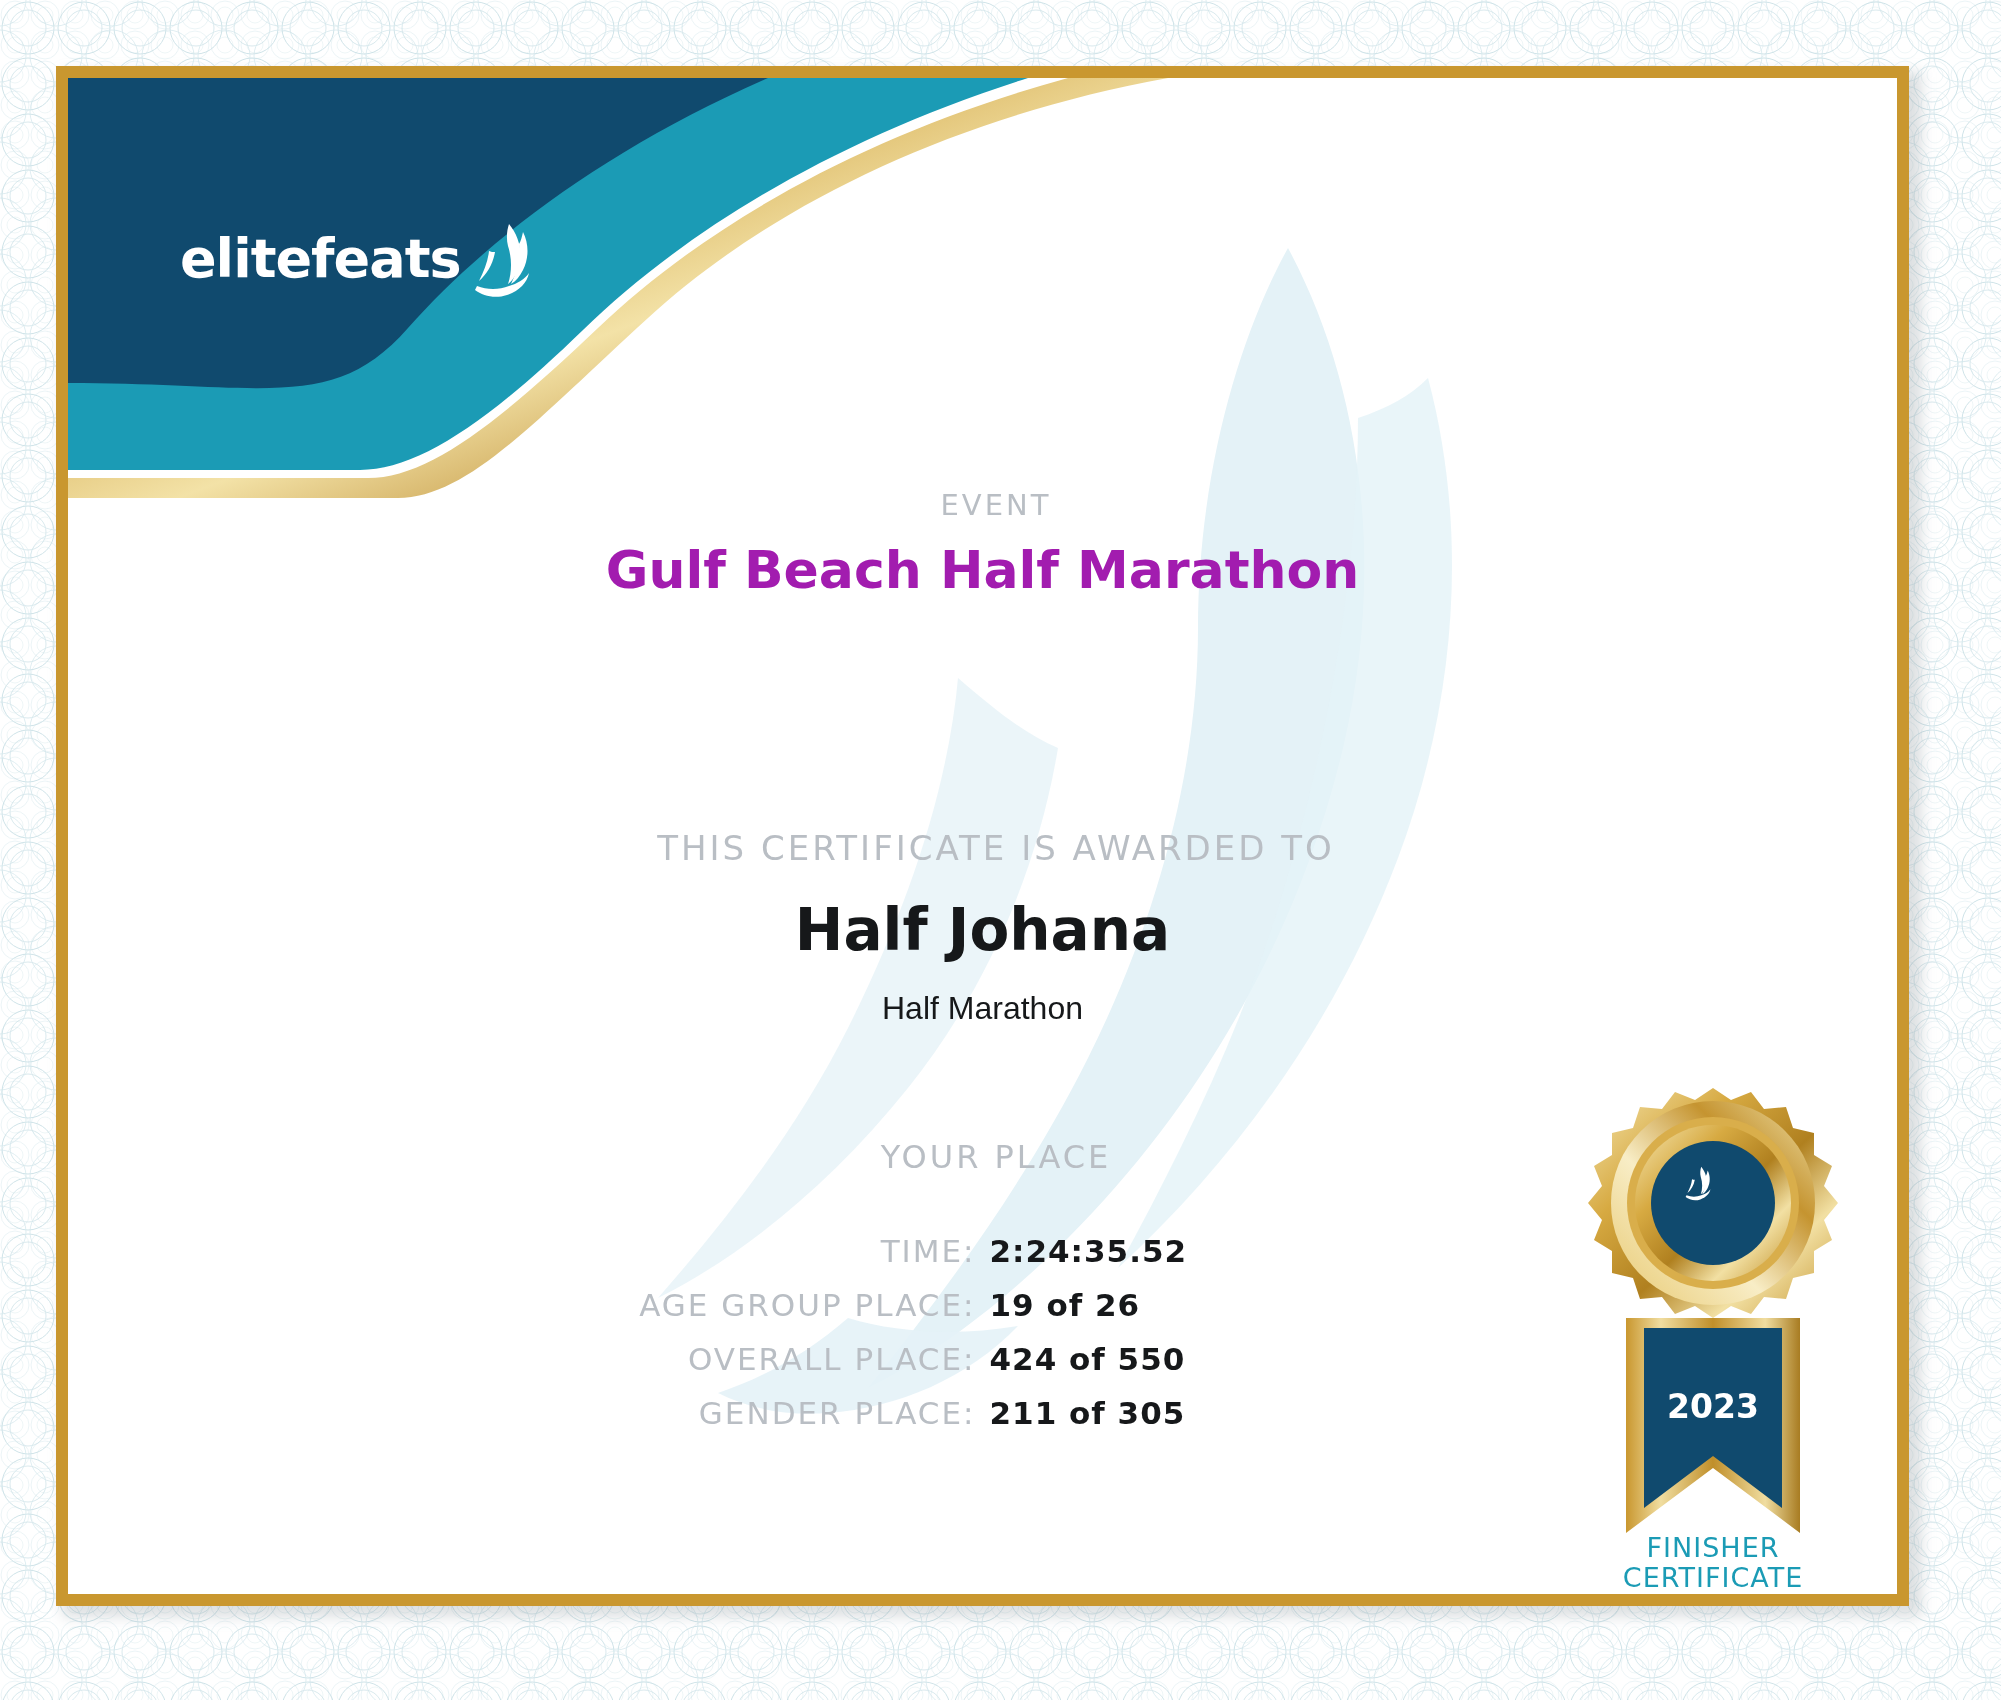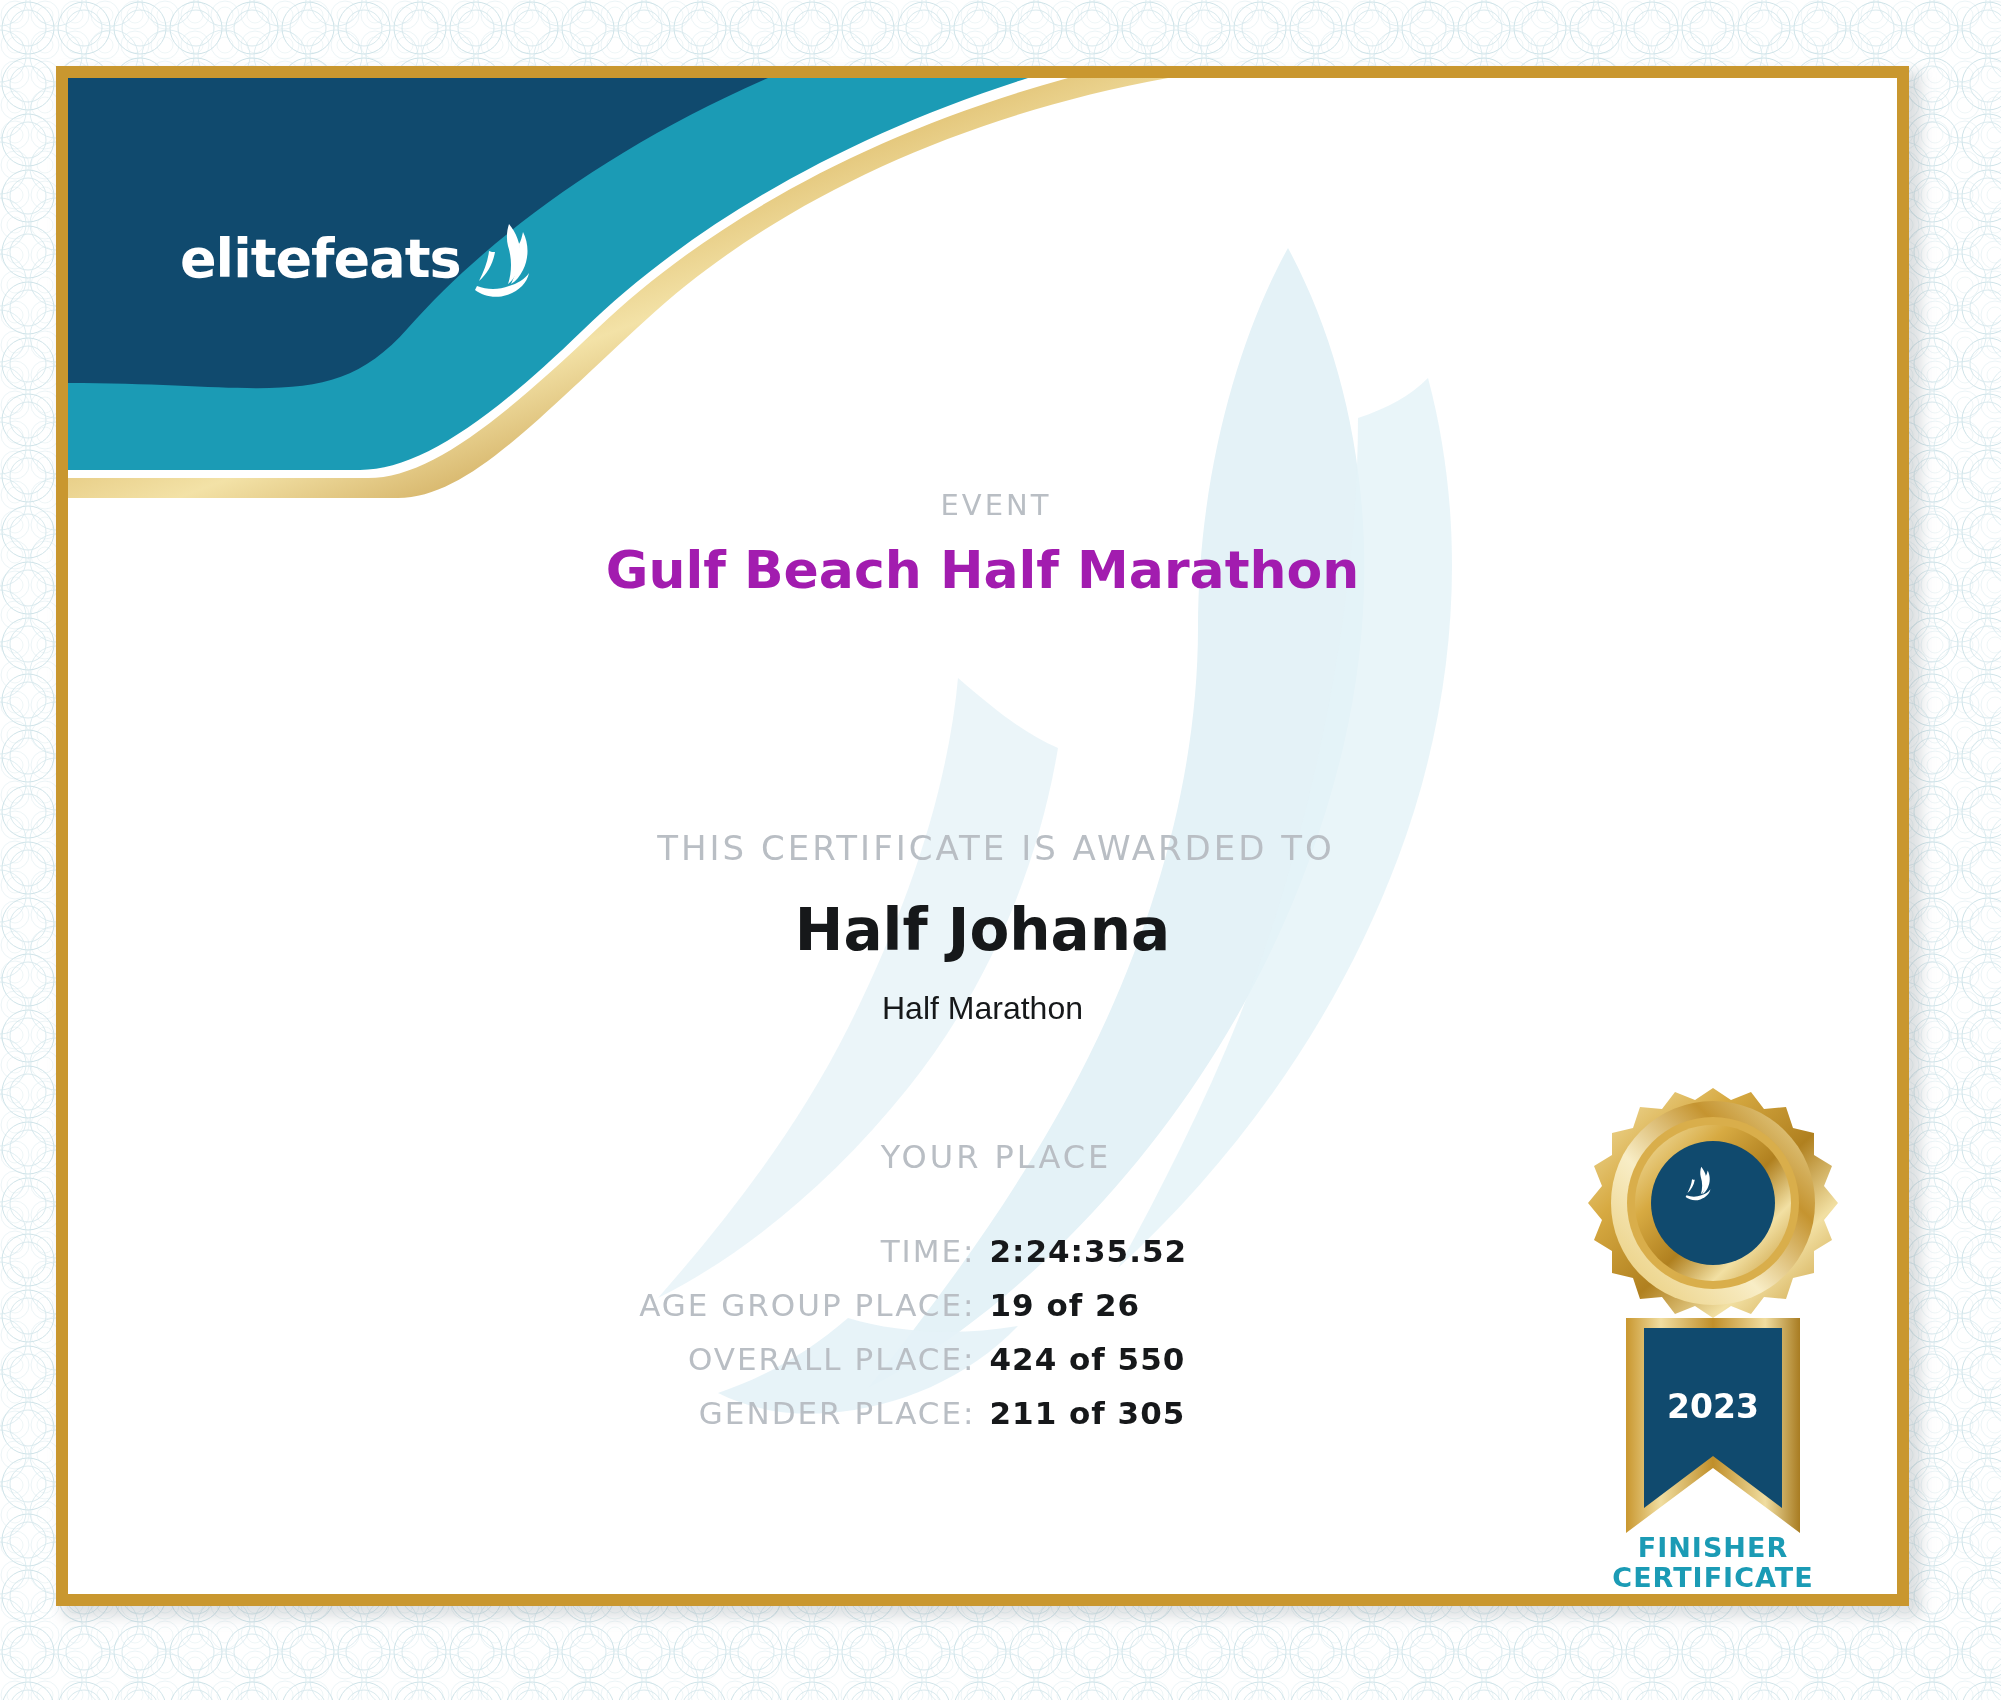--- a/index.html
+++ b/index.html
@@ -193,21 +193,21 @@
     height: 480px;
   }
   .seal-caption {
     position: absolute;
     left: 1480px;
     top: 1455px;
     width: 330px;
     text-align: center;
     color: #1b9bb5;
     font-family: "DejaVu Sans", sans-serif;
-    font-weight: 700;
+    font-weight: 400;
     font-size: 27px;
     line-height: 1.12;
     letter-spacing: 1px;
   }
 </style>
 </head>
 <body>
 
 <div class="page">
 

